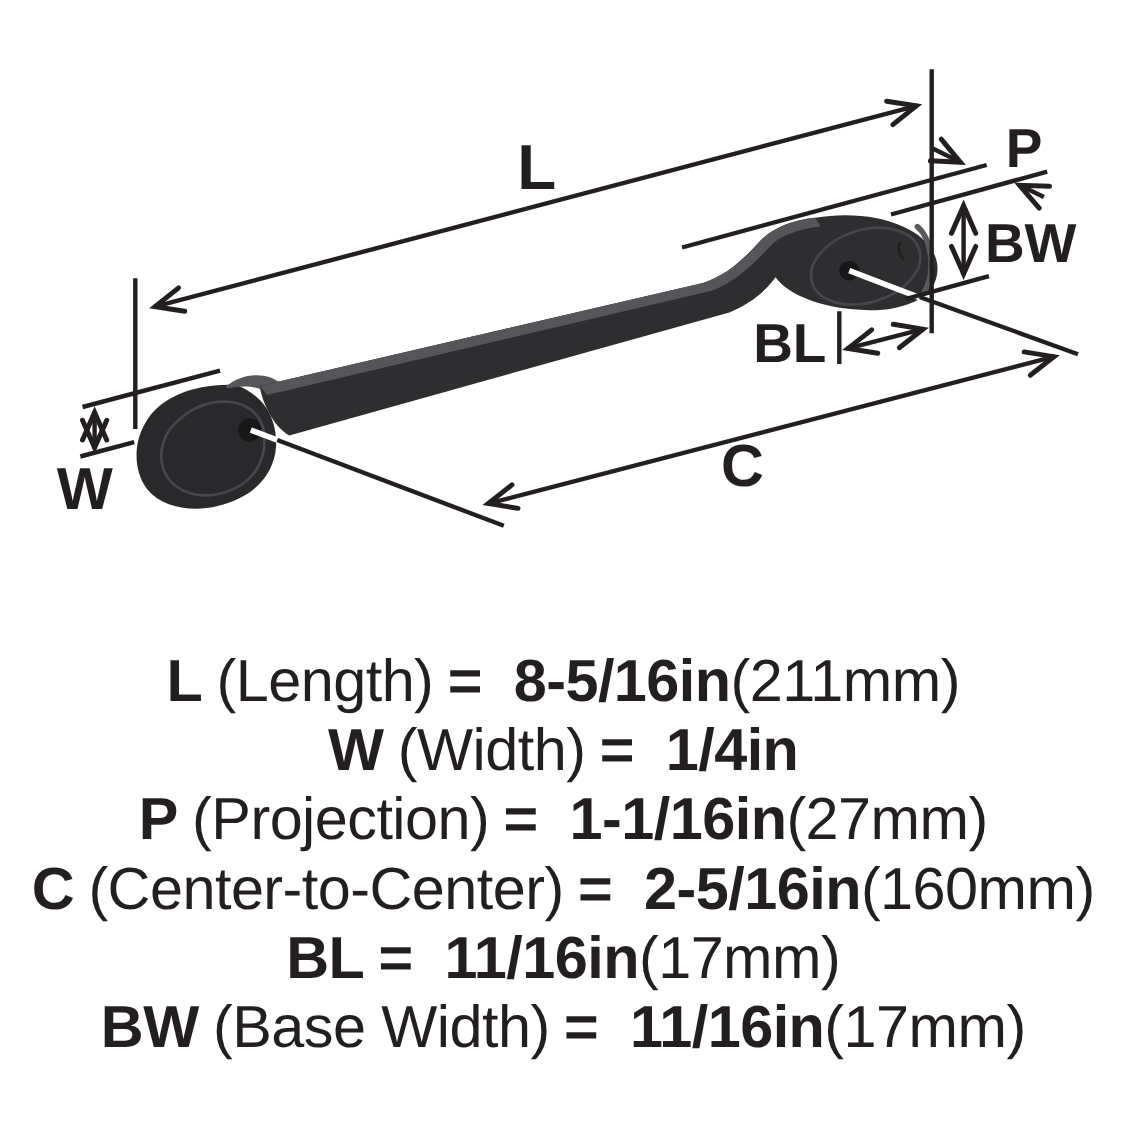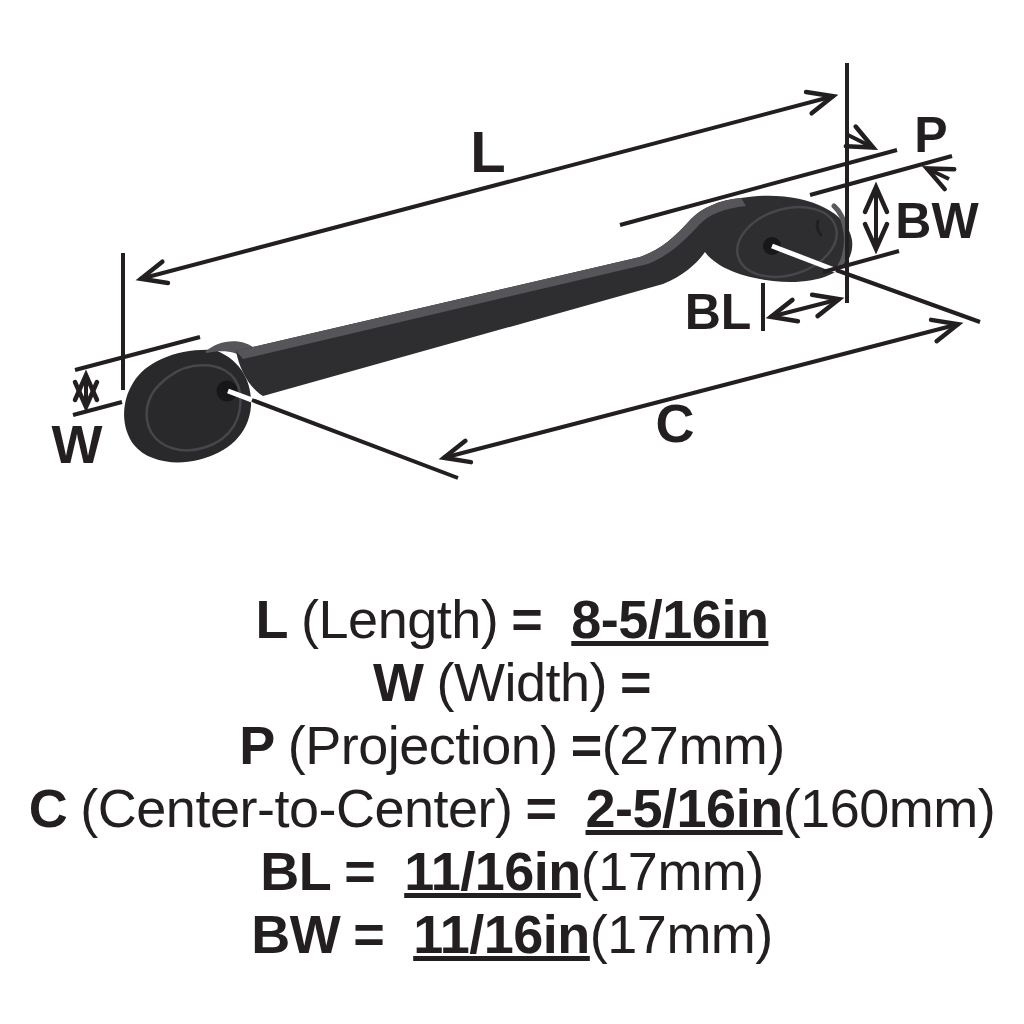--- a/index.html
+++ b/index.html
@@ -16,21 +16,21 @@
   .handle-dark2{fill:#29292b;}
   .hole{fill:#17171a;}
   .slot{fill:none;stroke:#202022;stroke-width:3;stroke-linecap:round;}
   .specs{position:absolute;left:0;top:588px;width:1024px;display:flex;flex-direction:column;
          align-items:center;color:#231f20;}
   .spec-line{display:flex;align-items:baseline;font-size:54px;line-height:63px;letter-spacing:-0.5px;white-space:pre;}
   .spec-abbr,.spec-eq,.spec-val{font-weight:700;}
   .spec-name,.spec-metric{font-weight:400;}
   .spec-name{margin-left:13px;}
   .spec-eq{margin-left:13px;}
-  .spec-val{margin-left:29px;text-decoration:underline;}
+  .spec-val{margin-left:29px;}
 </style>
 </head>
 <body>
 
 <div class="stage">
 
   <svg width="1024" height="560" viewBox="0 0 1024 560">
     <defs>
       <marker id="ah" markerUnits="userSpaceOnUse" markerWidth="40" markerHeight="32" refX="33" refY="15" orient="auto-start-reverse">
         <path d="M7,4 L32,15 L7,26" fill="none" stroke="#231f20" stroke-width="4.5" stroke-linecap="round"></path>
@@ -105,46 +105,50 @@
     </g>
   </svg>
 
   
   <div class="specs">
     <div class="spec-line">
       <span class="spec-abbr">L</span>
       <span class="spec-name">(Length)</span>
       <span class="spec-eq">=</span>
       <span class="spec-val">8-5/16in</span>
+      <span class="spec-metric">(211mm)</span>
     </div>
     <div class="spec-line">
       <span class="spec-abbr">W</span>
       <span class="spec-name">(Width)</span>
       <span class="spec-eq">=</span>
+      <span class="spec-val">1/4in</span>
     </div>
     <div class="spec-line">
       <span class="spec-abbr">P</span>
       <span class="spec-name">(Projection)</span>
       <span class="spec-eq">=</span>
+      <span class="spec-val">1-1/16in</span>
       <span class="spec-metric">(27mm)</span>
     </div>
     <div class="spec-line">
       <span class="spec-abbr">C</span>
       <span class="spec-name">(Center-to-Center)</span>
       <span class="spec-eq">=</span>
       <span class="spec-val">2-5/16in</span>
       <span class="spec-metric">(160mm)</span>
     </div>
     <div class="spec-line">
       <span class="spec-abbr">BL</span>
       <span class="spec-eq">=</span>
       <span class="spec-val">11/16in</span>
       <span class="spec-metric">(17mm)</span>
     </div>
     <div class="spec-line">
       <span class="spec-abbr">BW</span>
+      <span class="spec-name">(Base Width)</span>
       <span class="spec-eq">=</span>
       <span class="spec-val">11/16in</span>
       <span class="spec-metric">(17mm)</span>
     </div>
   </div>
 
 </div>
 
 </body></html>

